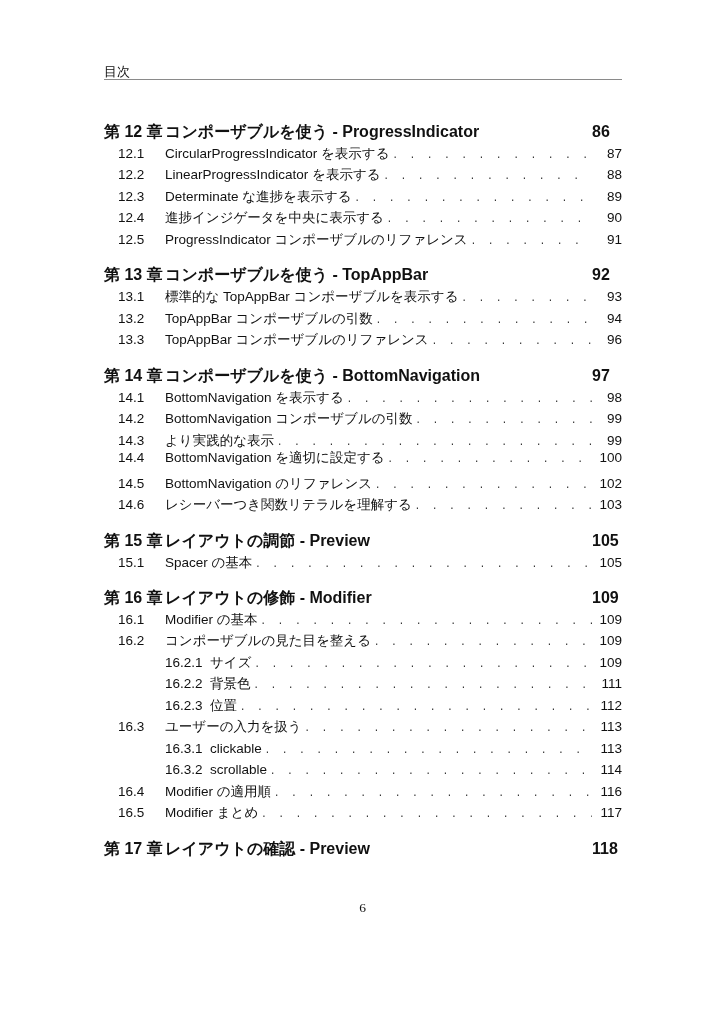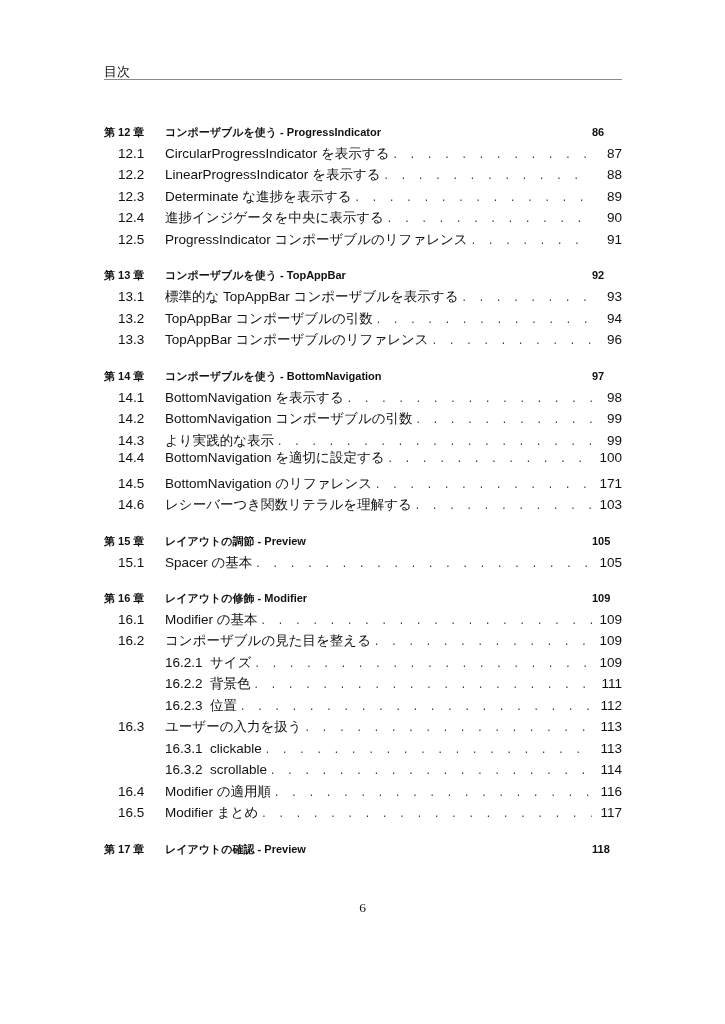--- a/index.html
+++ b/index.html
@@ -7,21 +7,21 @@
   .page { position: absolute; left: 0; top: 0; width: 607px; height: 1024px; }
   .running-head {
     position: absolute; left: 104px; top: 64px; width: 518px;
     font-family: "DejaVu Sans", sans-serif; font-size: 13px; line-height: 16px;
     padding-bottom: 0px;
   }
   .head-rule { position: absolute; left: 104px; top: 79px; width: 518px; height: 0; border-top: 1.5px solid #8a8a8a; }
   .toc { position: absolute; left: 104px; top: 0; width: 518px; }
   .chap {
     position: absolute; left: 0; width: 518px; height: 20px;
-    font-family: "Liberation Sans", sans-serif; font-weight: bold; font-size: 11px; line-height: 20px;
+    font-family: "Liberation Sans", sans-serif; font-weight: bold; font-size: 16px; line-height: 20px;
     display: flex; align-items: center;
   }
   .chap .cnum { width: 61px; white-space: nowrap; }
   .chap .ctitle { flex: 1; white-space: nowrap; }
   .chap .cpage { min-width: 30px; }
   .sec {
     position: absolute; left: 0; width: 518px; height: 20px;
     font-family: Liberation Sans, sans-serif; font-size: 13.5px; line-height: 20px;
     display: flex; align-items: center;
   }
@@ -133,21 +133,21 @@
     <div class="sec" style="top:448px">
       <span class="snum">14.4</span>
       <span class="stitle">BottomNavigation を適切に設定する</span>
       <span class="leader">. . . . . . . . . . . . . . . . . . . . . . . . . . . . . . . . . . . . . . . . . . . . . . . . . . . . . . . . . . . . . . . . . . . . . . . . .</span>
       <span class="spage">100</span>
     </div>
     <div class="sec" style="top:474px">
       <span class="snum">14.5</span>
       <span class="stitle">BottomNavigation のリファレンス</span>
       <span class="leader">. . . . . . . . . . . . . . . . . . . . . . . . . . . . . . . . . . . . . . . . . . . . . . . . . . . . . . . . . . . . . . . . . . . . . . . . .</span>
-      <span class="spage">171</span>
+      <span class="spage">102</span>
     </div>
     <div class="sec" style="top:495px">
       <span class="snum">14.6</span>
       <span class="stitle">レシーバーつき関数リテラルを理解する</span>
       <span class="leader">. . . . . . . . . . . . . . . . . . . . . . . . . . . . . . . . . . . . . . . . . . . . . . . . . . . . . . . . . . . . . . . . . . . . . . . . .</span>
       <span class="spage">103</span>
     </div>
 
     <div class="chap" style="top:531px">
       <span class="cnum">第 15 章</span>

